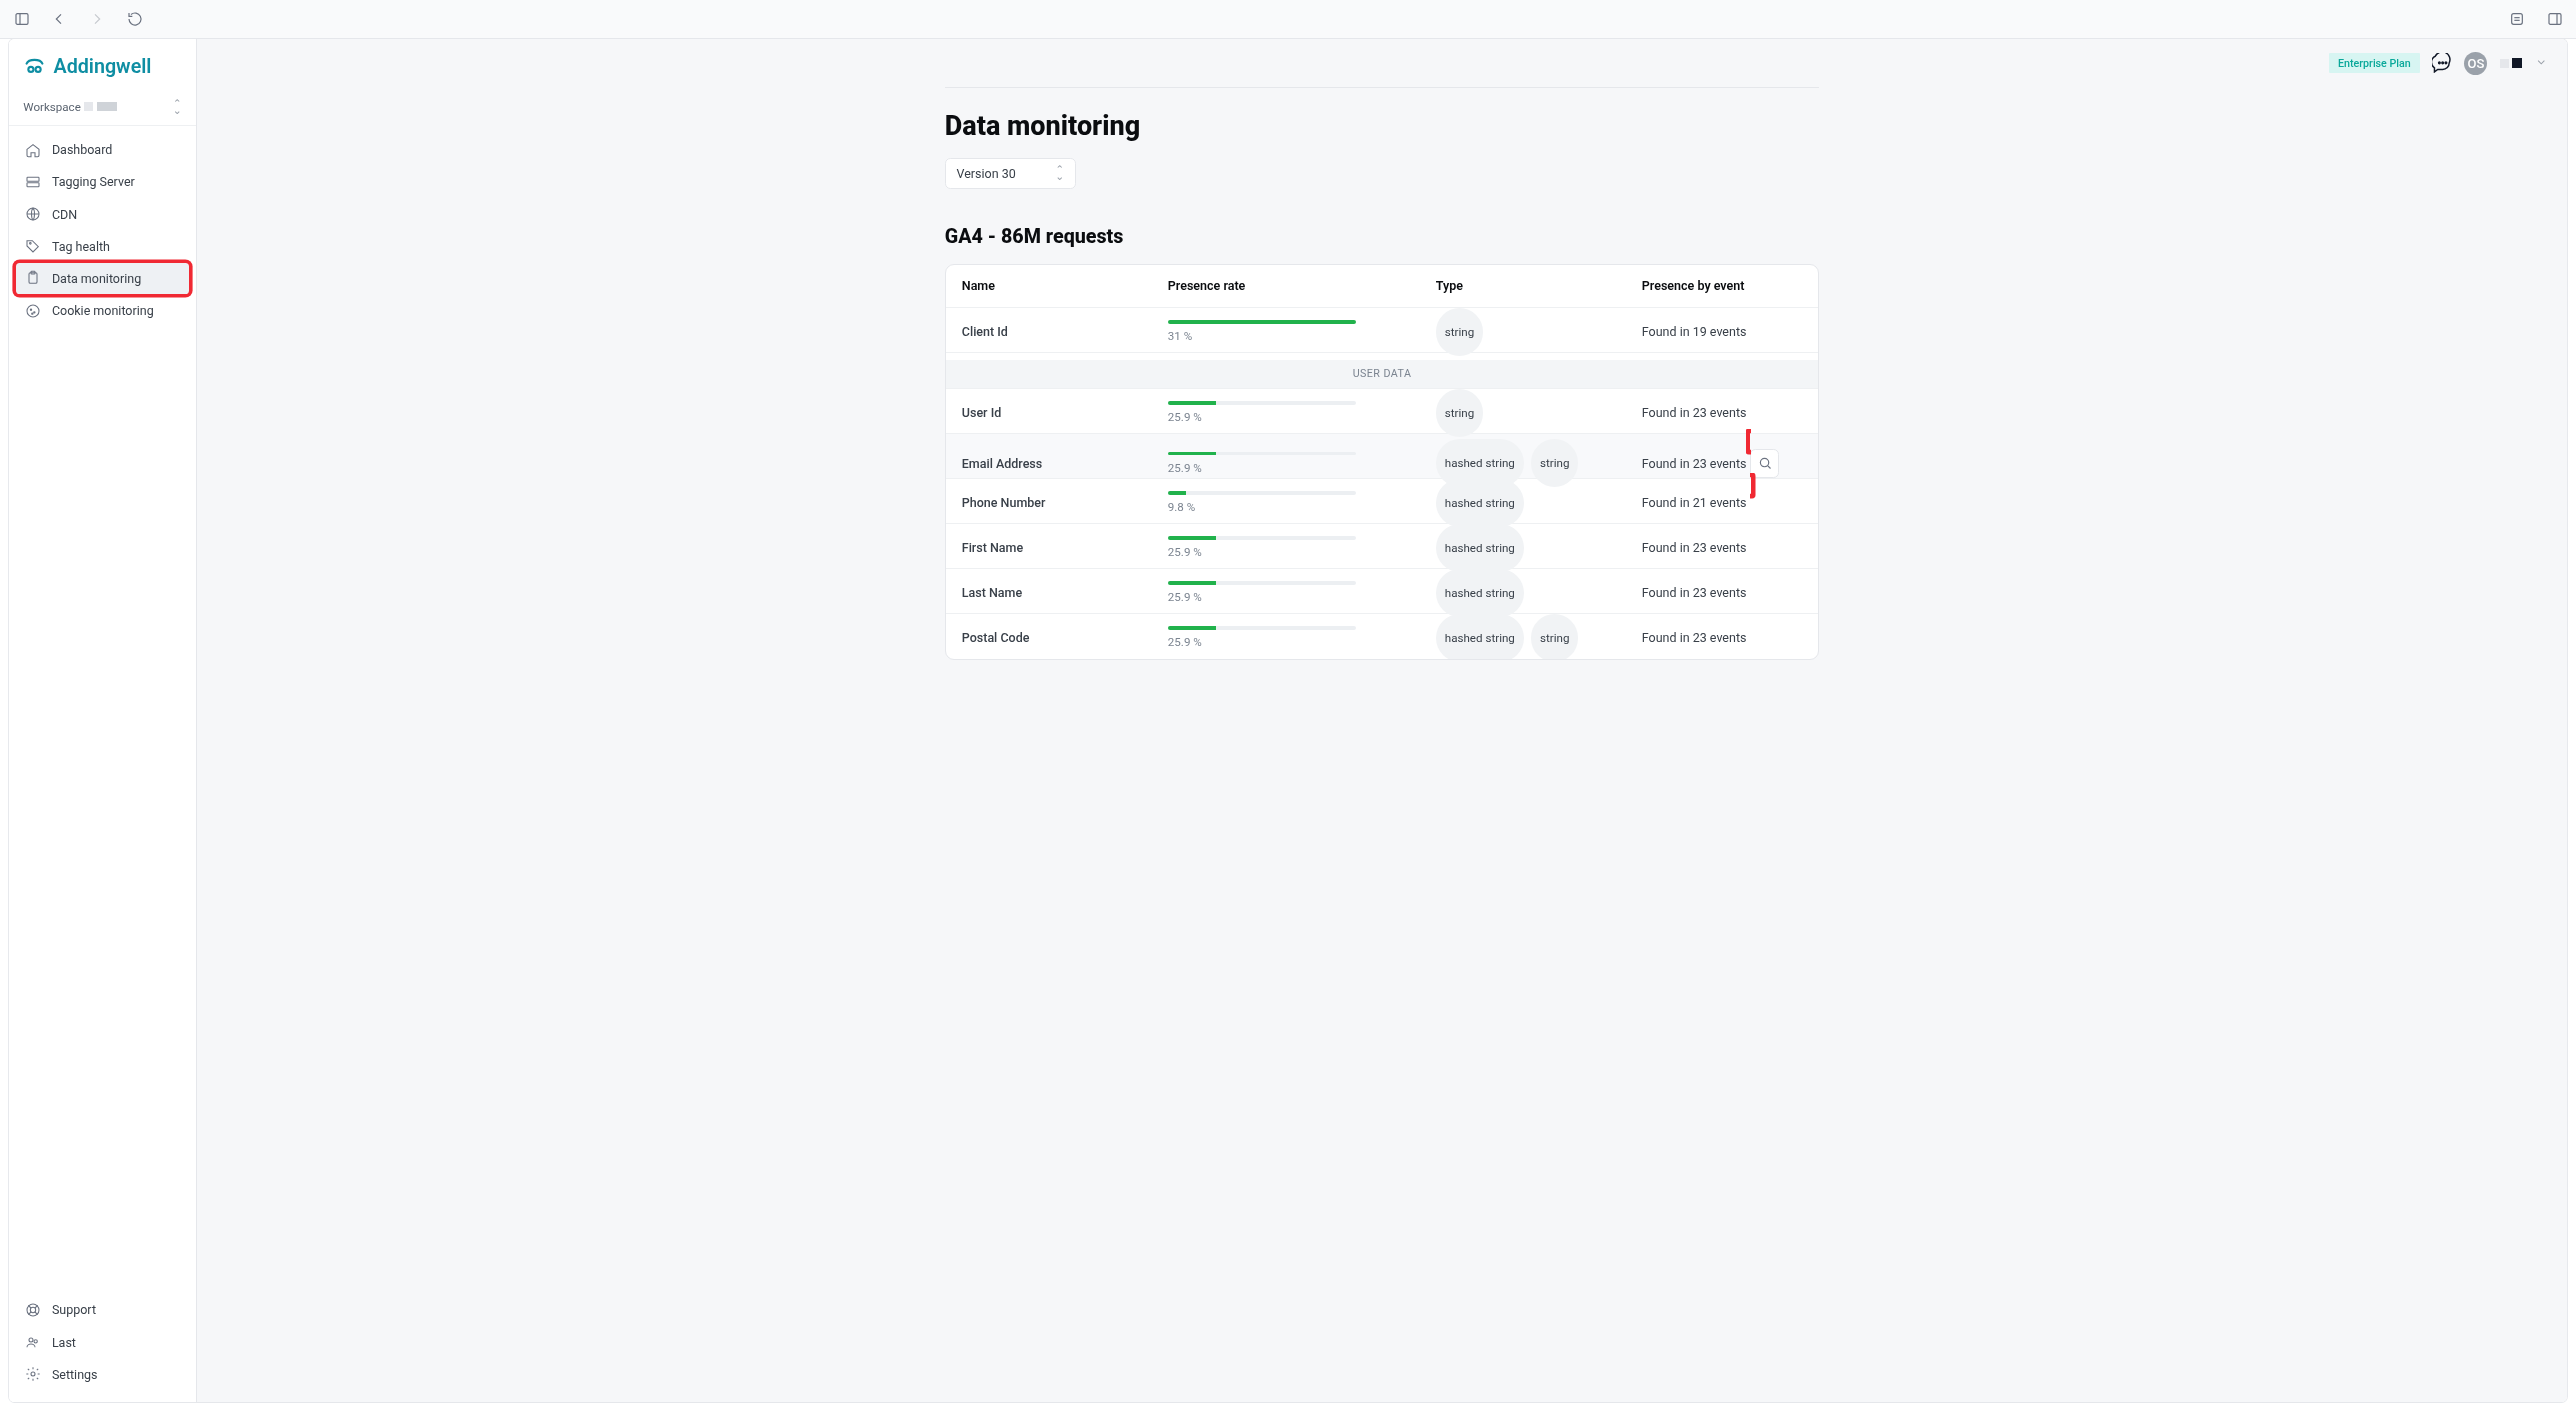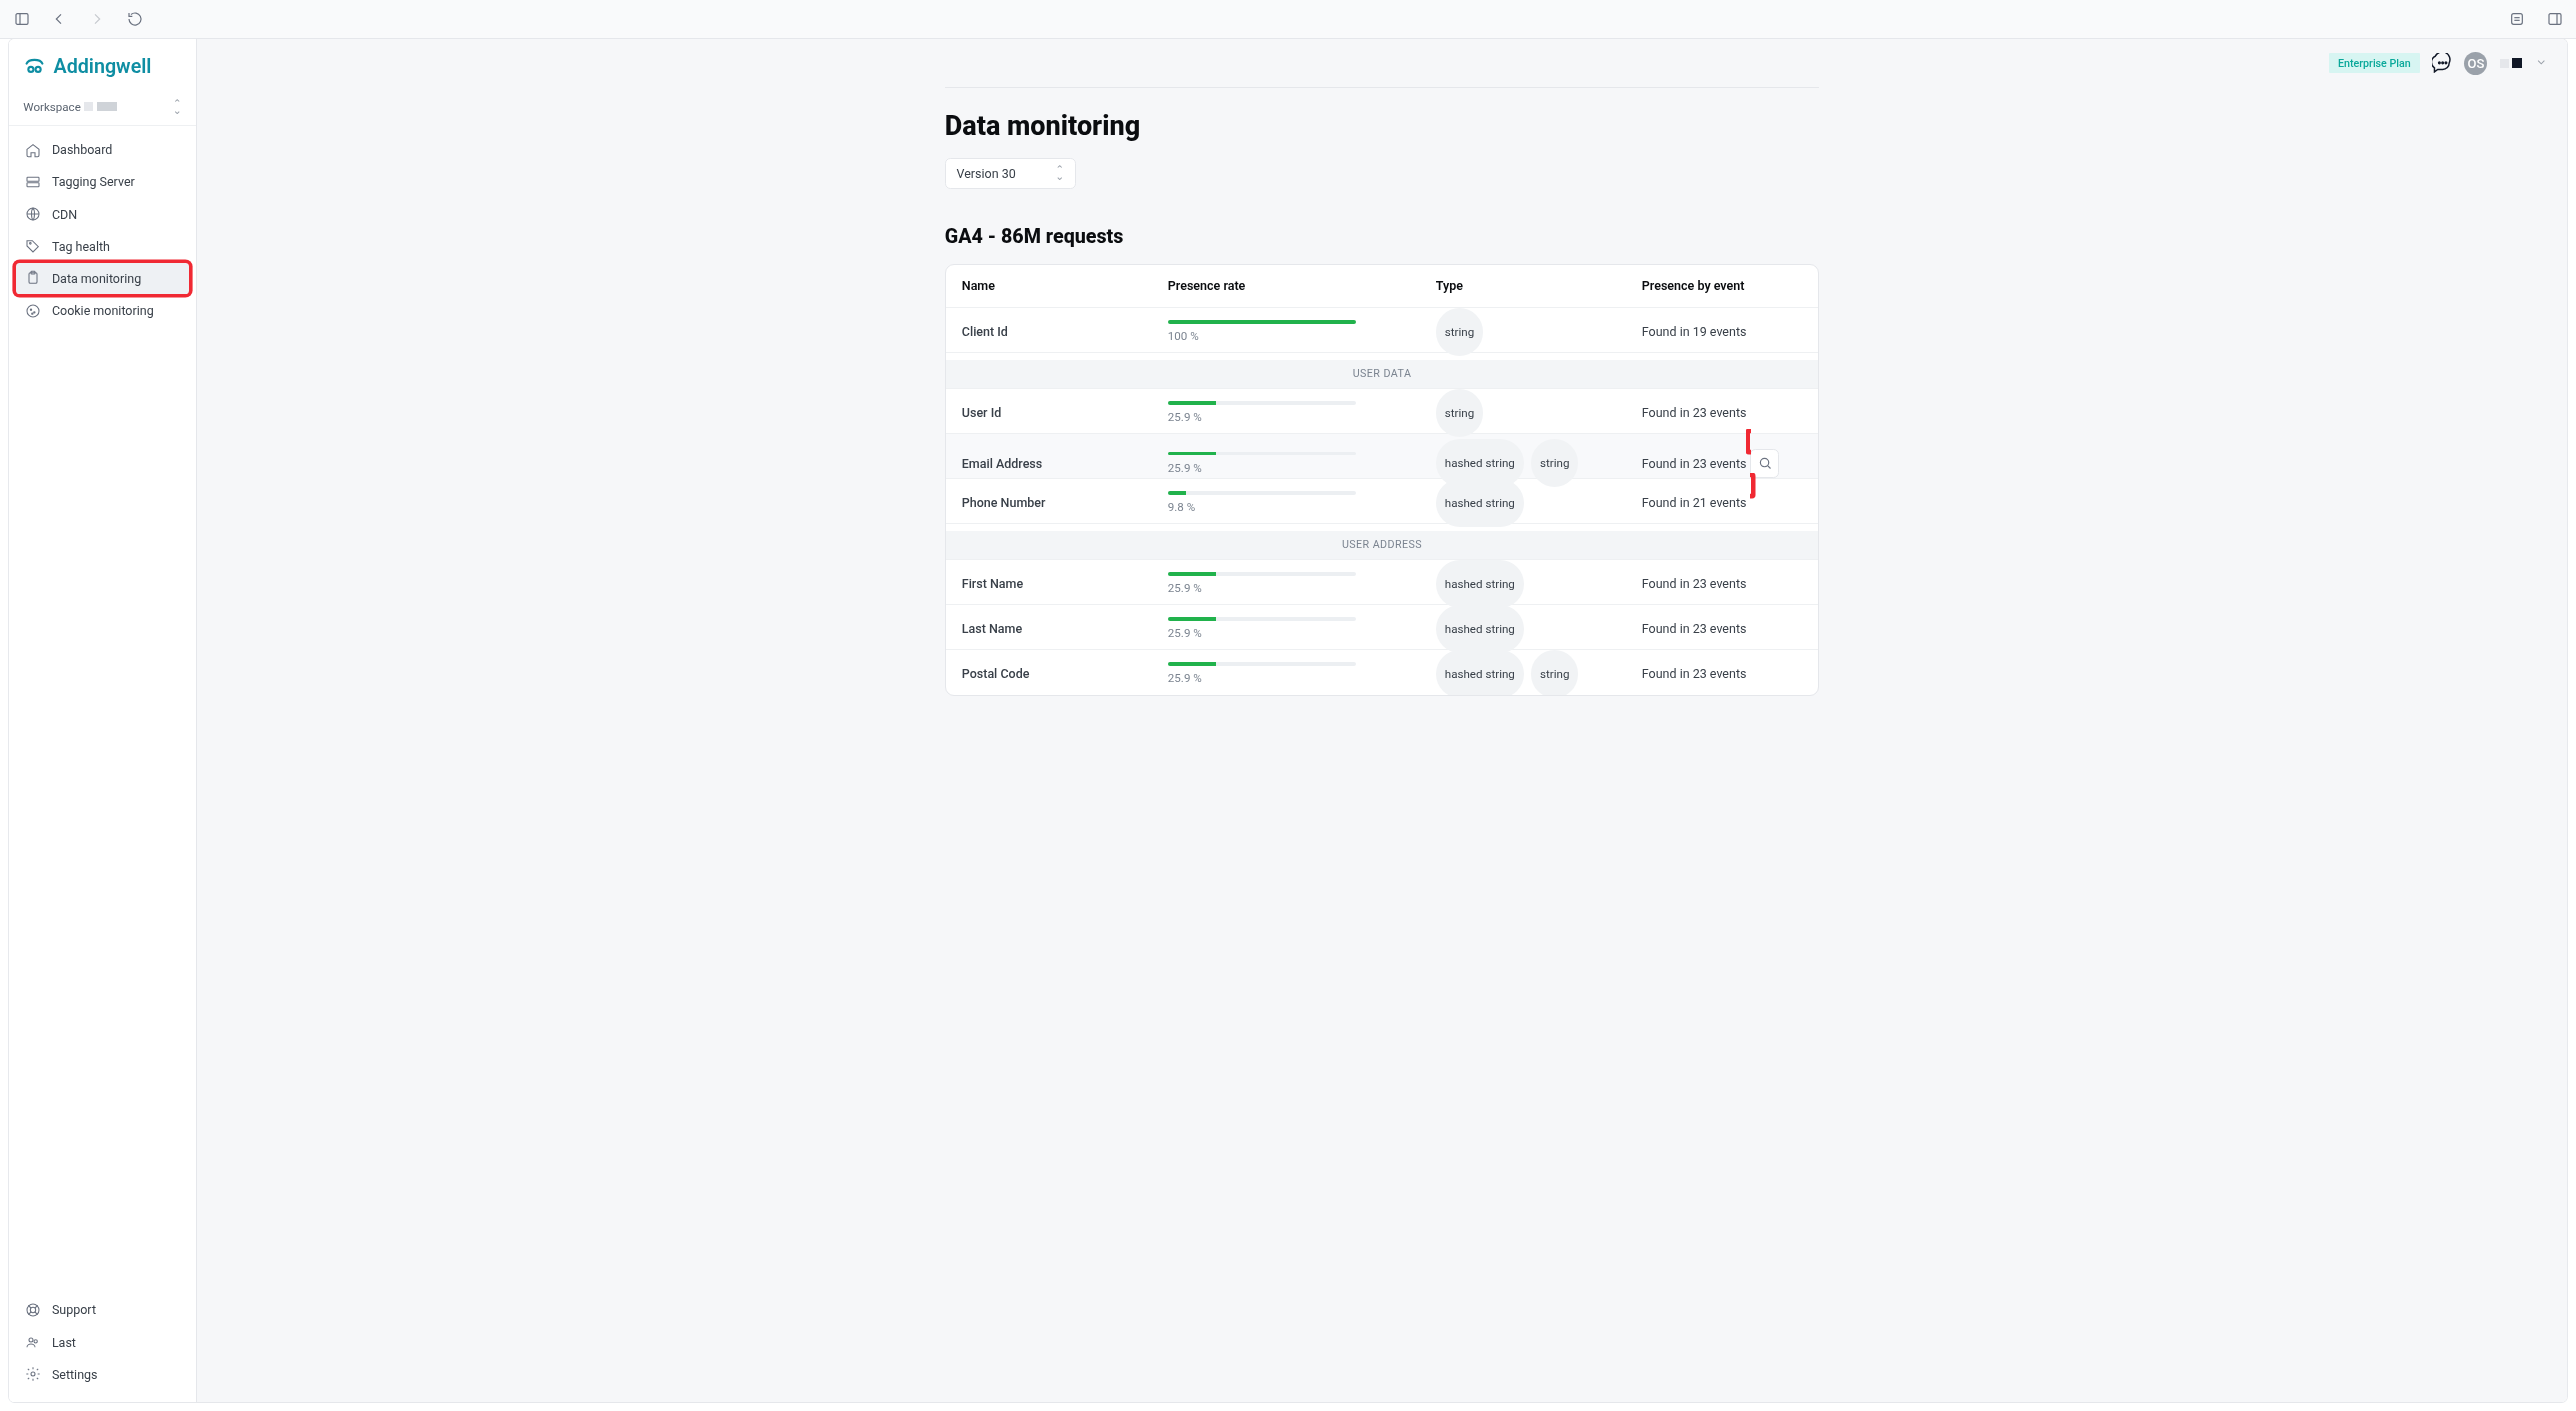--- a/index.html
+++ b/index.html
@@ -402,21 +402,21 @@
           <div>Presence by event</div>
           <div></div>
         </div>
 
         <div class="trow">
           <div class="cell-name">Client Id</div>
           <div class="presence">
             <div class="bar">
                 <span style="width:100%"></span>
               </div>
-            <span class="pct">100 %</span>
+            <span class="pct">31 %</span>
           </div>
           <div class="pill-row">
             <span class="pill">string</span>
           </div>
           <div class="events">Found in 19 events</div>
           <div></div>
         </div>
 
         <div class="section-row">USER DATA</div>
 
@@ -468,21 +468,20 @@
               </div>
             <span class="pct">9.8 %</span>
           </div>
           <div class="pill-row">
             <span class="pill">hashed string</span>
           </div>
           <div class="events">Found in 21 events</div>
           <div></div>
         </div>
 
-        <div class="section-row">USER ADDRESS</div>
 
         <div class="trow">
           <div class="cell-name">First Name</div>
           <div class="presence">
             <div class="bar">
                 <span style="width:25.9%"></span>
               </div>
             <span class="pct">25.9 %</span>
           </div>
           <div class="pill-row">

